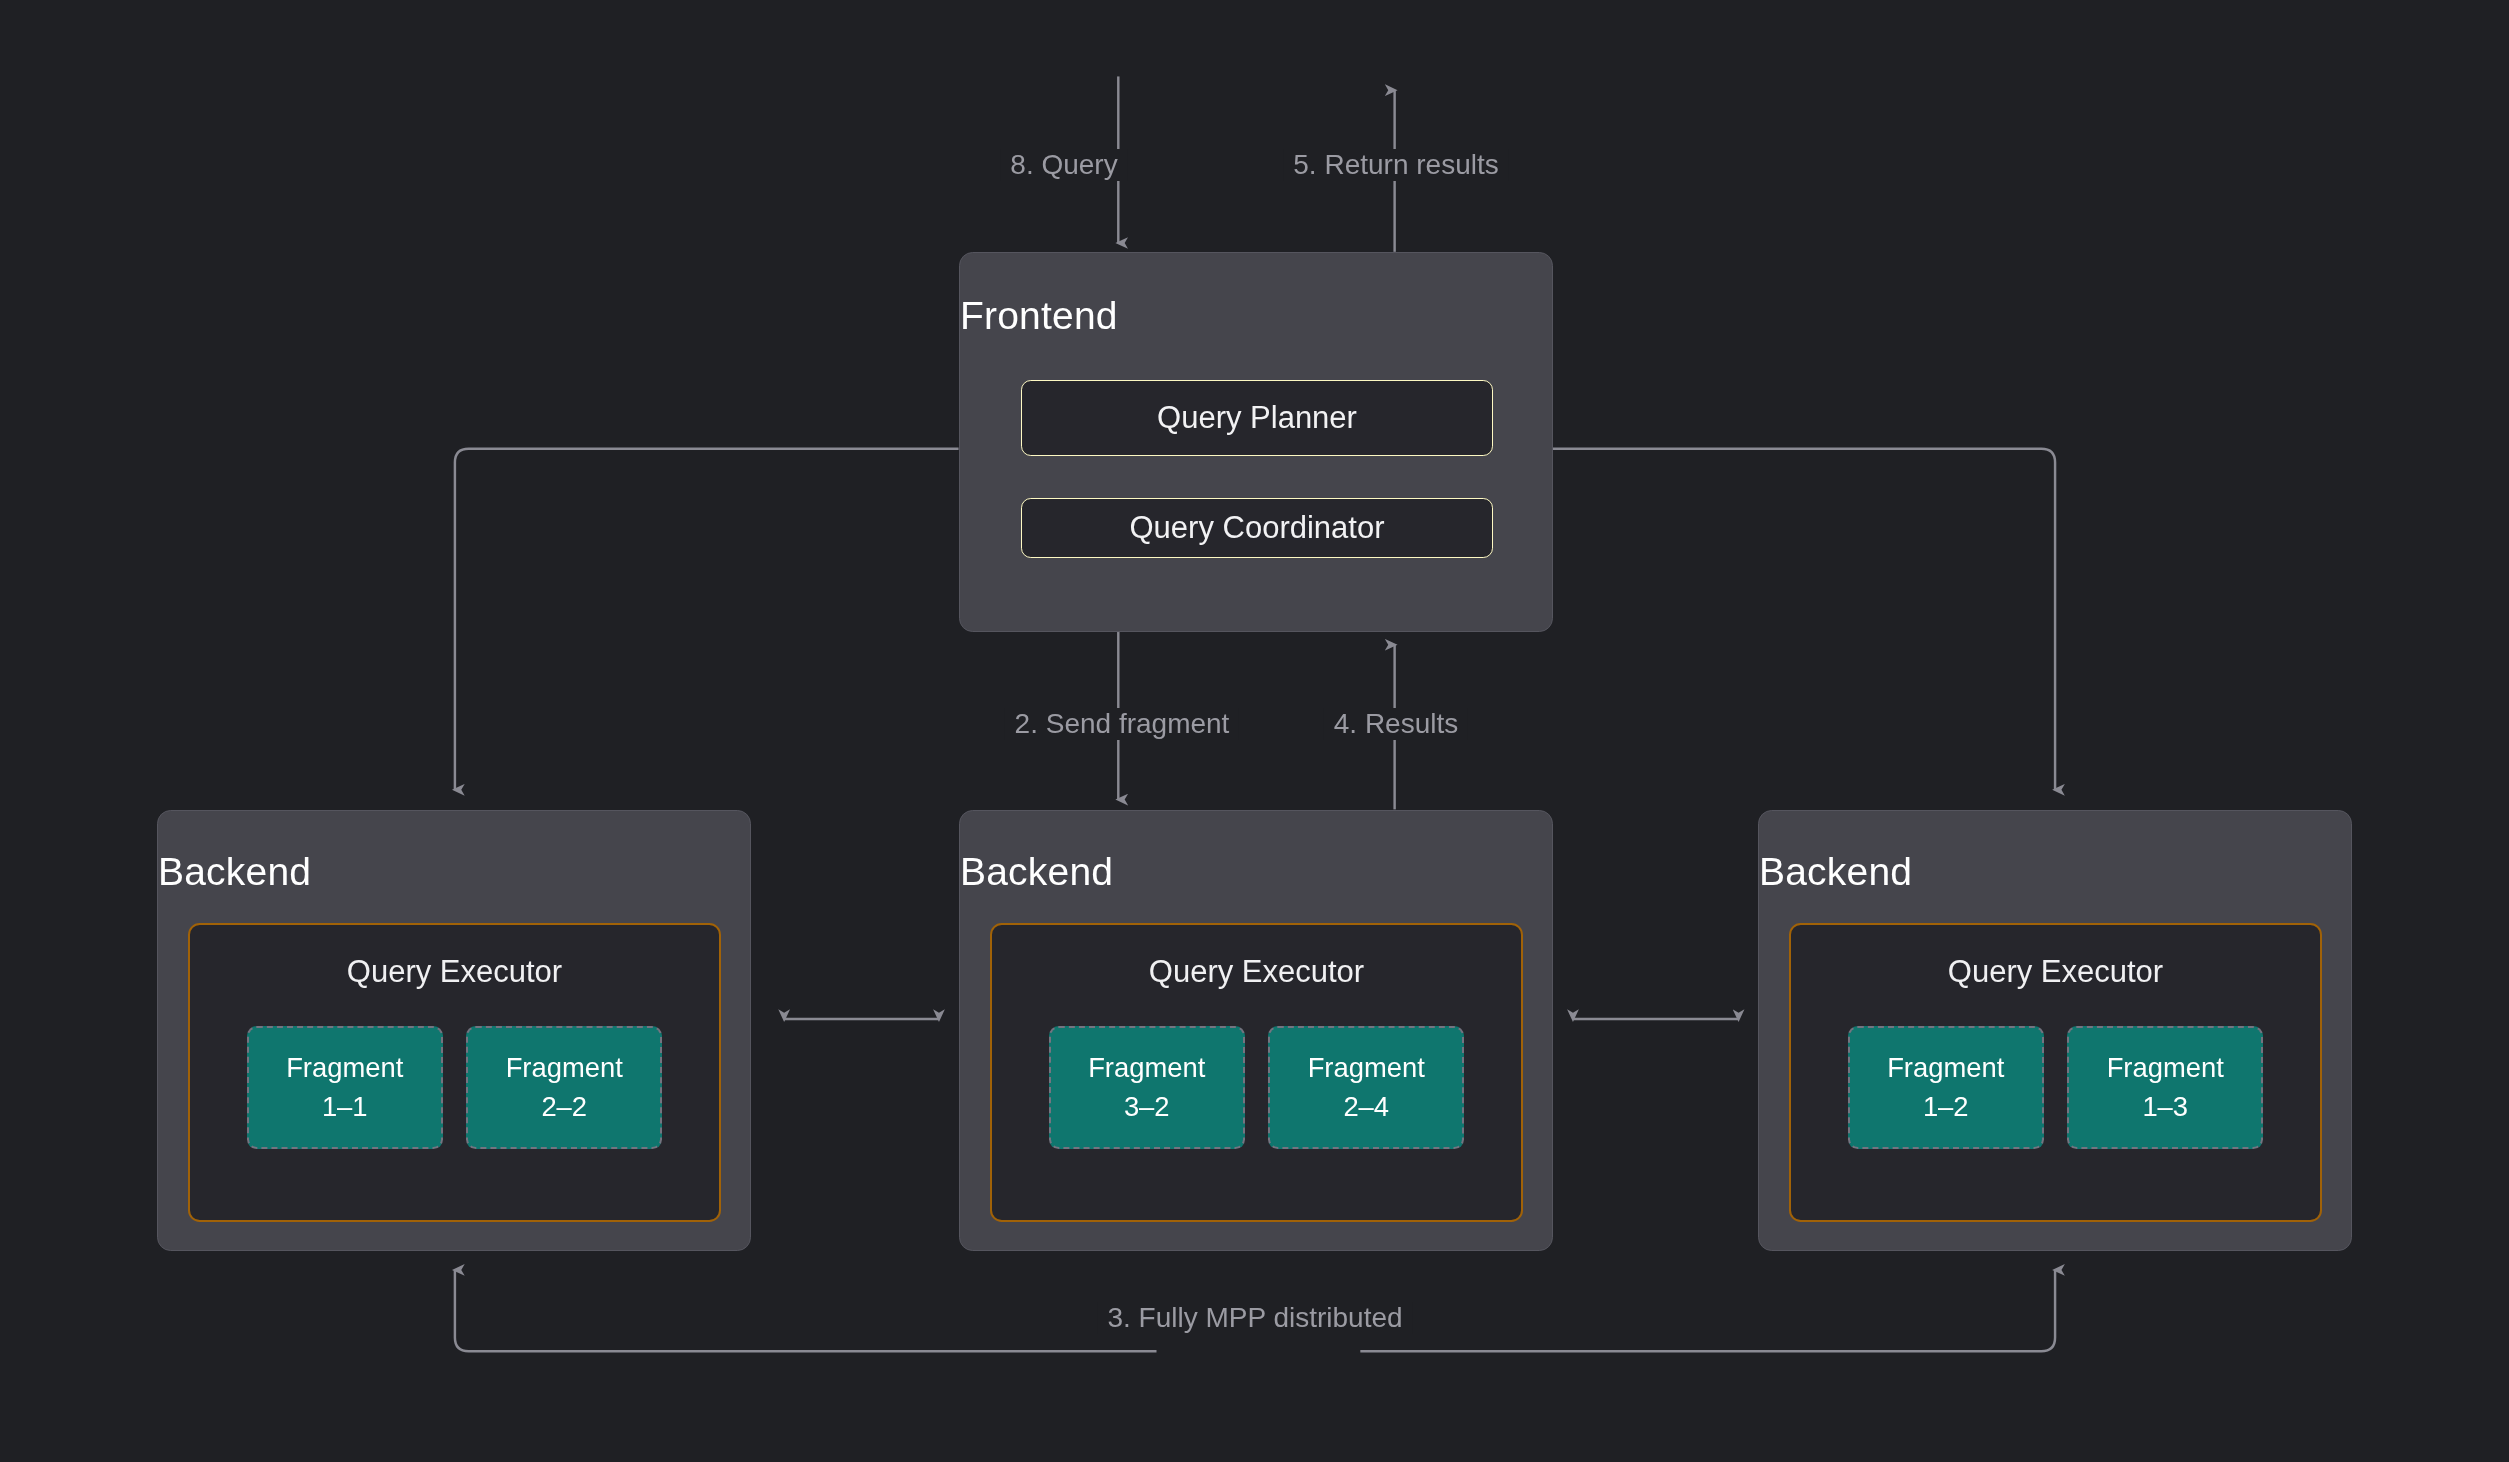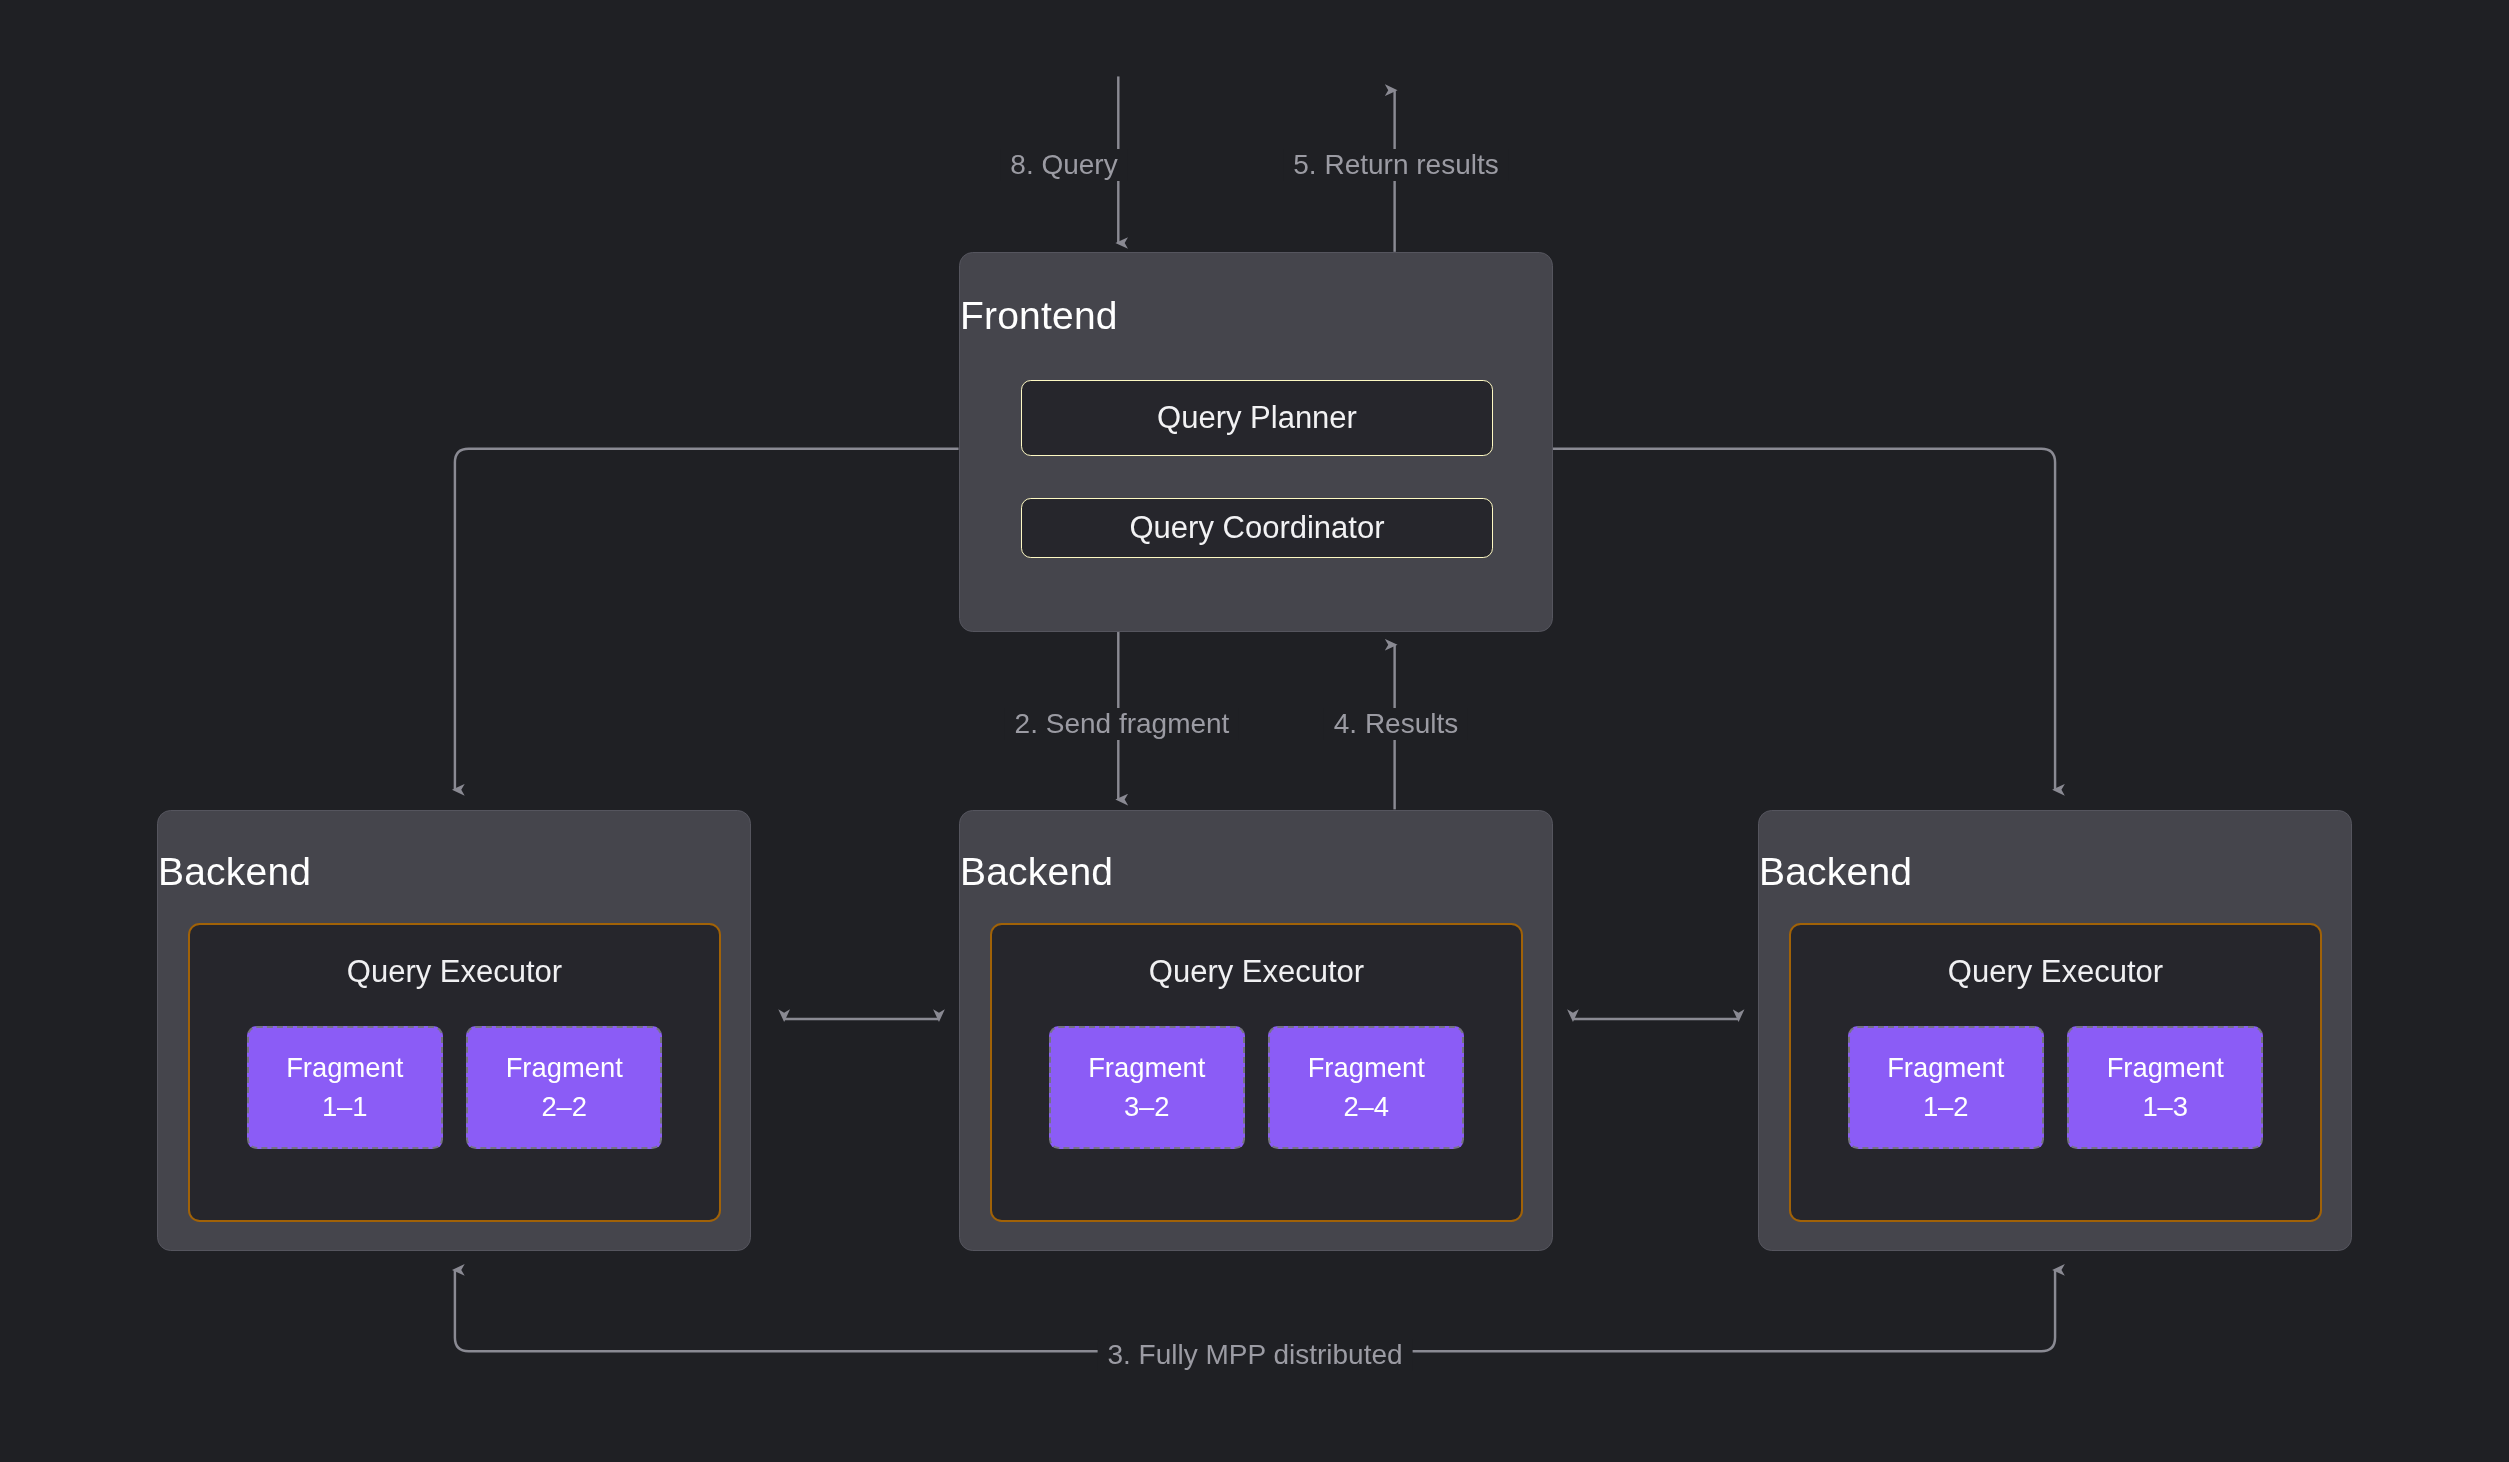--- a/index.html
+++ b/index.html
@@ -126,21 +126,21 @@
     display: flex;
     justify-content: center;
     gap: 23.5px;
     margin-top: 39px;
   }
 
   .fragment {
     box-sizing: border-box;
     width: 196px;
     height: 123px;
-    background: #8b5cf6;
+    background: #0f766e;
     border: 2px dashed #747480;
     border-radius: 9.8px;
     color: #ffffff;
     font-size: 27.4px;
     line-height: 1.42;
     display: flex;
     flex-direction: column;
     align-items: center;
     justify-content: center;
   }
@@ -198,21 +198,21 @@
   </svg>
 
   <div class="edge-label on-dark" style="left:1064px; top:149px; transform:translateX(-50%);">8. Query</div>
 
   <div class="edge-label on-dark" style="left:1396px; top:149px; transform:translateX(-50%);">5. Return results</div>
 
   <div class="edge-label on-dark" style="left:1122px; top:708px; transform:translateX(-50%);">2. Send fragment</div>
 
   <div class="edge-label on-dark" style="left:1396px; top:708px; transform:translateX(-50%);">4. Results</div>
 
-  <div class="edge-label on-dark" style="left:1255px; top:1339px; transform:translateX(-50%);">3. Fully MPP distributed</div>
+  <div class="edge-label on-dark" style="left:1255px; top:1302px; transform:translateX(-50%);">3. Fully MPP distributed</div>
 
   <div class="node" id="node-frontend">
     <div class="node-title">Frontend</div>
 
     <div class="sub-box" id="planner-box">
       <span>Query Planner</span>
     </div>
 
     <div class="sub-box" id="coordinator-box">
       <span>Query Coordinator</span>

